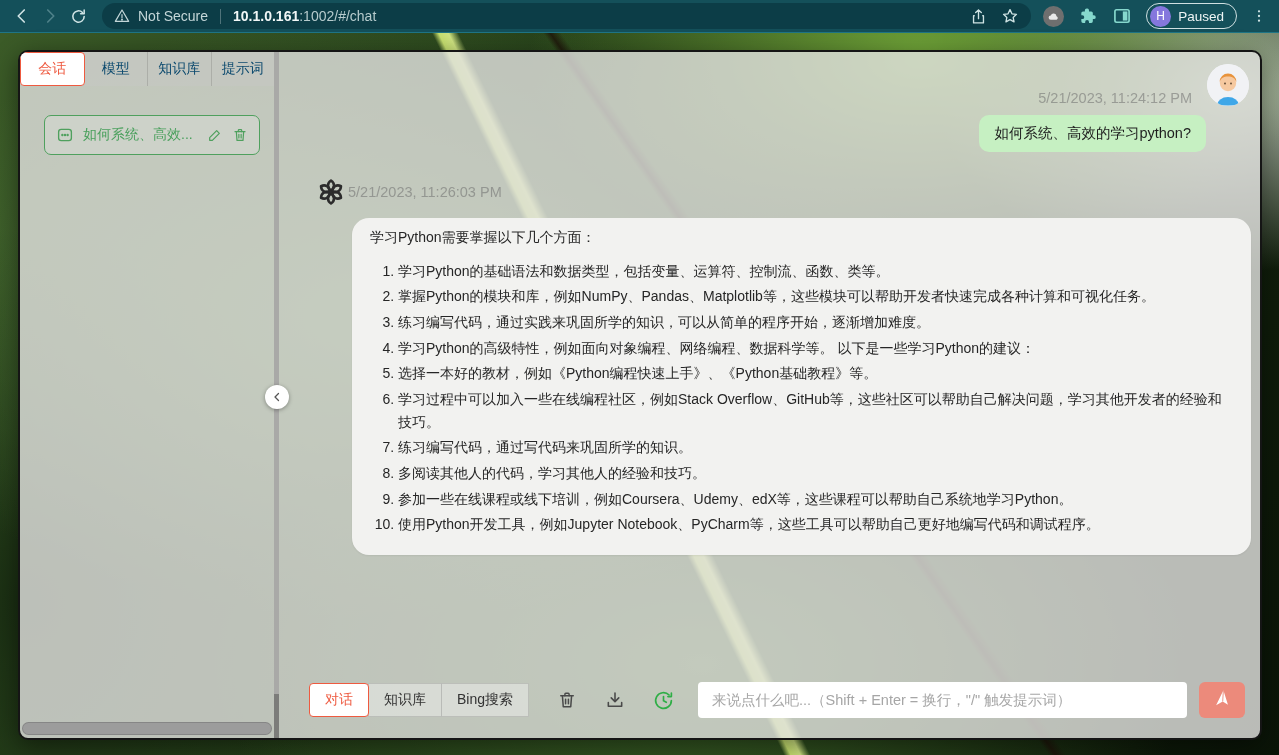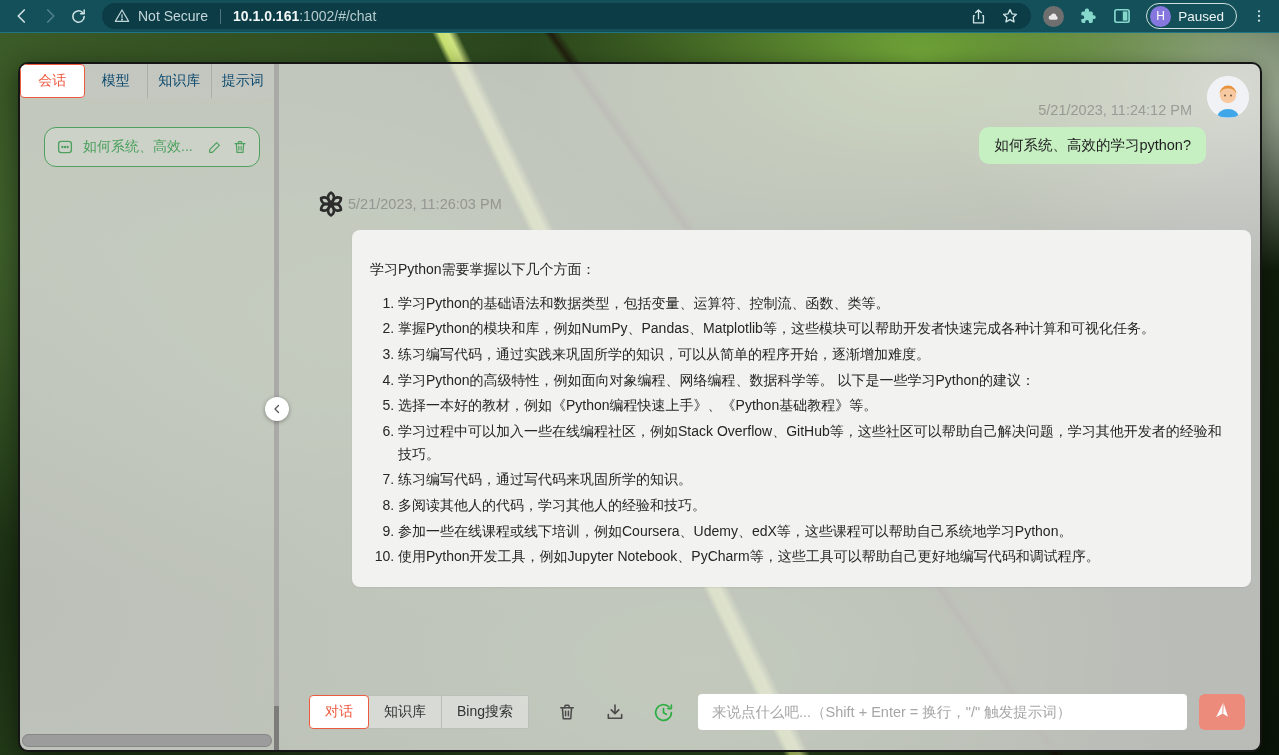--- a/index.html
+++ b/index.html
@@ -38,21 +38,21 @@
   .ext-badge { width:21px; height:21px; border-radius:50%; background:#6f6f6f; display:flex; align-items:center; justify-content:center; }
   .chrome-right { display:flex; align-items:center; gap:14px; padding-right:4px; }
   .profile-pill {
     display:flex; align-items:center; gap:7px; height:26px; padding:0 12px 0 3px;
     border:1.5px solid #cfe0e1; border-radius:14px; color:#eef5f5; font-size:13.5px;
   }
   .profile-avatar { width:21px; height:21px; border-radius:50%; background:#8577dd; color:#fff; font-size:12px; display:flex; align-items:center; justify-content:center; }
 
   
   .app {
-    position:absolute; left:18px; top:62px; width:1244px; height:690px;
+    position:absolute; left:18px; top:50px; width:1244px; height:690px;
     border:2px solid #151515; border-radius:10px;
     background:rgba(225,225,222,0.82);
     box-shadow:0 6px 24px rgba(0,0,0,0.45);
     overflow:hidden;
   }
 
   
   .sidebar { position:absolute; left:0; top:0; bottom:0; width:254px; }
   .side-tabs { display:flex; height:34px; background:rgba(200,200,197,0.45); }
   .side-tab {
@@ -63,21 +63,21 @@
   .side-tab.active {
     background:#fff; color:#ee5a40; border:1px solid #ee5a40; border-radius:4px;
   }
   .new-chat-btn {
     margin:17px 16px 0 16px; height:32px; display:flex; align-items:center; justify-content:center;
     background:rgba(255,255,255,0.42); border:1px solid rgba(110,110,110,0.55); border-radius:4px;
     font-size:14px; color:#3a3a3a; cursor:pointer;
   }
   .chat-item {
     margin:29px 14px 0 24px; height:40px; display:flex; align-items:center; gap:9px;
-    border:1px solid #4fa05e; border-radius:12px; padding:0 11px;
+    border:1px solid #4fa05e; border-radius:7px; padding:0 11px;
     color:#4aa05d; font-size:14px; background:rgba(255,255,255,0.18); cursor:pointer;
   }
   .chat-item-title { flex:1; overflow:hidden; white-space:nowrap; text-overflow:ellipsis; }
   .side-hscroll {
     position:absolute; left:2px; bottom:3px; width:250px; height:13px;
     background:#9c9c9c; border-radius:7px; border:1px solid rgba(120,120,120,0.6);
   }
 
   
   .v-divider { position:absolute; left:254px; top:0; bottom:0; width:5px; background:#a9a9a7; }
@@ -97,22 +97,22 @@
   .user-row .msg-time { margin-top:15px; margin-right:15px; }
   .user-avatar { width:42px; height:42px; border-radius:50%; background:#f2f3f6; margin-right:11px; overflow:hidden; flex:0 0 auto; }
   .user-bubble-row { display:flex; justify-content:flex-end; margin-top:9px; margin-right:54px; }
   .user-bubble {
     background:#c6f0c2; border-radius:10px; padding:9px 15px; font-size:14.5px; color:#1e1e1e;
   }
 
   .ai-head { display:flex; align-items:center; margin-top:23px; margin-left:17px; }
   .ai-avatar { width:34px; height:34px; flex:0 0 auto; }
   .ai-bubble {
-    margin:9px 28px 0 55px; width:899px; background:#f2f2f0; border-radius:8px;
-    padding:28px 18px 16px 18px; font-size:14px; color:#262626; line-height:1.62;
+    margin:9px 28px 0 55px; width:899px; background:#f2f2f0; border-radius:17px;
+    padding:8px 18px 16px 18px; font-size:14px; color:#262626; line-height:1.62;
     box-shadow:0 1px 2px rgba(0,0,0,0.06);
   }
   .ai-bubble ol { margin:11px 0 0 0; padding-left:28px; }
   .ai-bubble li { margin:3px 0; }
   .ai-outro { margin-top:13px; }
 
   
   .composer {
     position:absolute; left:18px; right:15px; bottom:20px; height:36px;
     display:flex; align-items:center;

